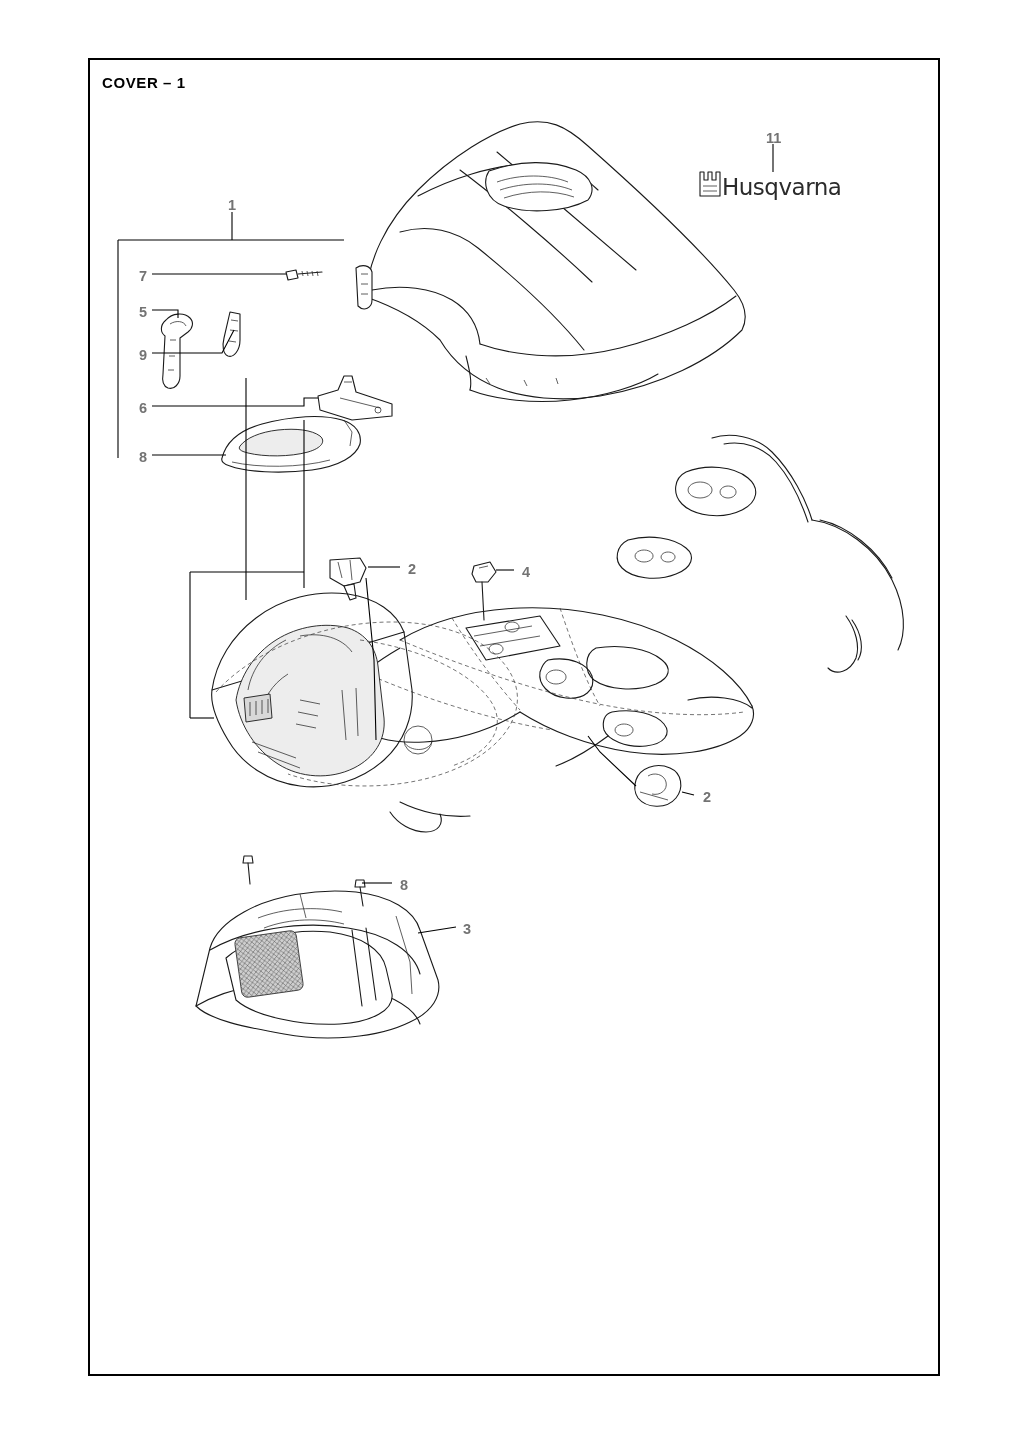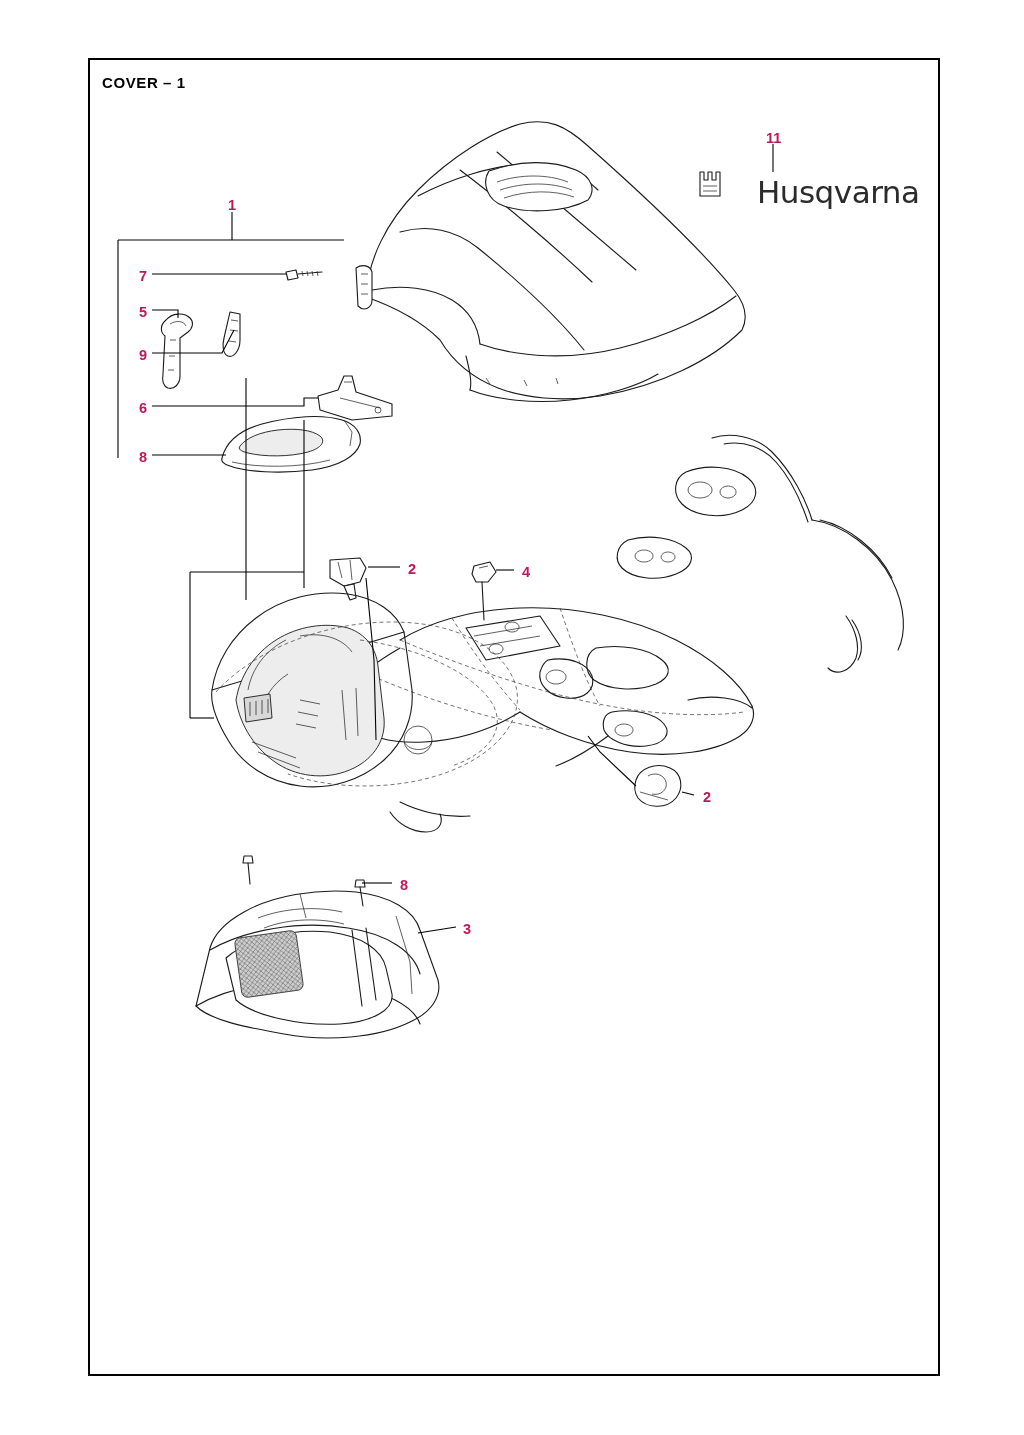--- a/index.html
+++ b/index.html
@@ -34,38 +34,37 @@
     top: 74px;
     font-size: 15px;
     font-weight: bold;
     letter-spacing: 0.6px;
     color: #000000;
   }
   .callout {
     position: absolute;
     font-size: 14.5px;
     font-weight: bold;
-    color: #be185d;
+    color: #737373;
     line-height: 1;
   }
   #art {
     position: absolute;
     left: 0;
     top: 0;
     width: 1024px;
     height: 1435px;
     pointer-events: none;
   }
   .wordmark {
     position: absolute;
-    font-size: 31px;
+    font-size: 23px;
     letter-spacing: -0.5px;
     color: #2b2b2b;
     font-family: "DejaVu Sans", sans-serif;
-    padding-left: 35px;
   }
 </style>
 </head>
 <body>
 
 <div id="page">
 
   <div id="frame"></div>
 
   <div id="sheet-title">COVER – 1</div>

